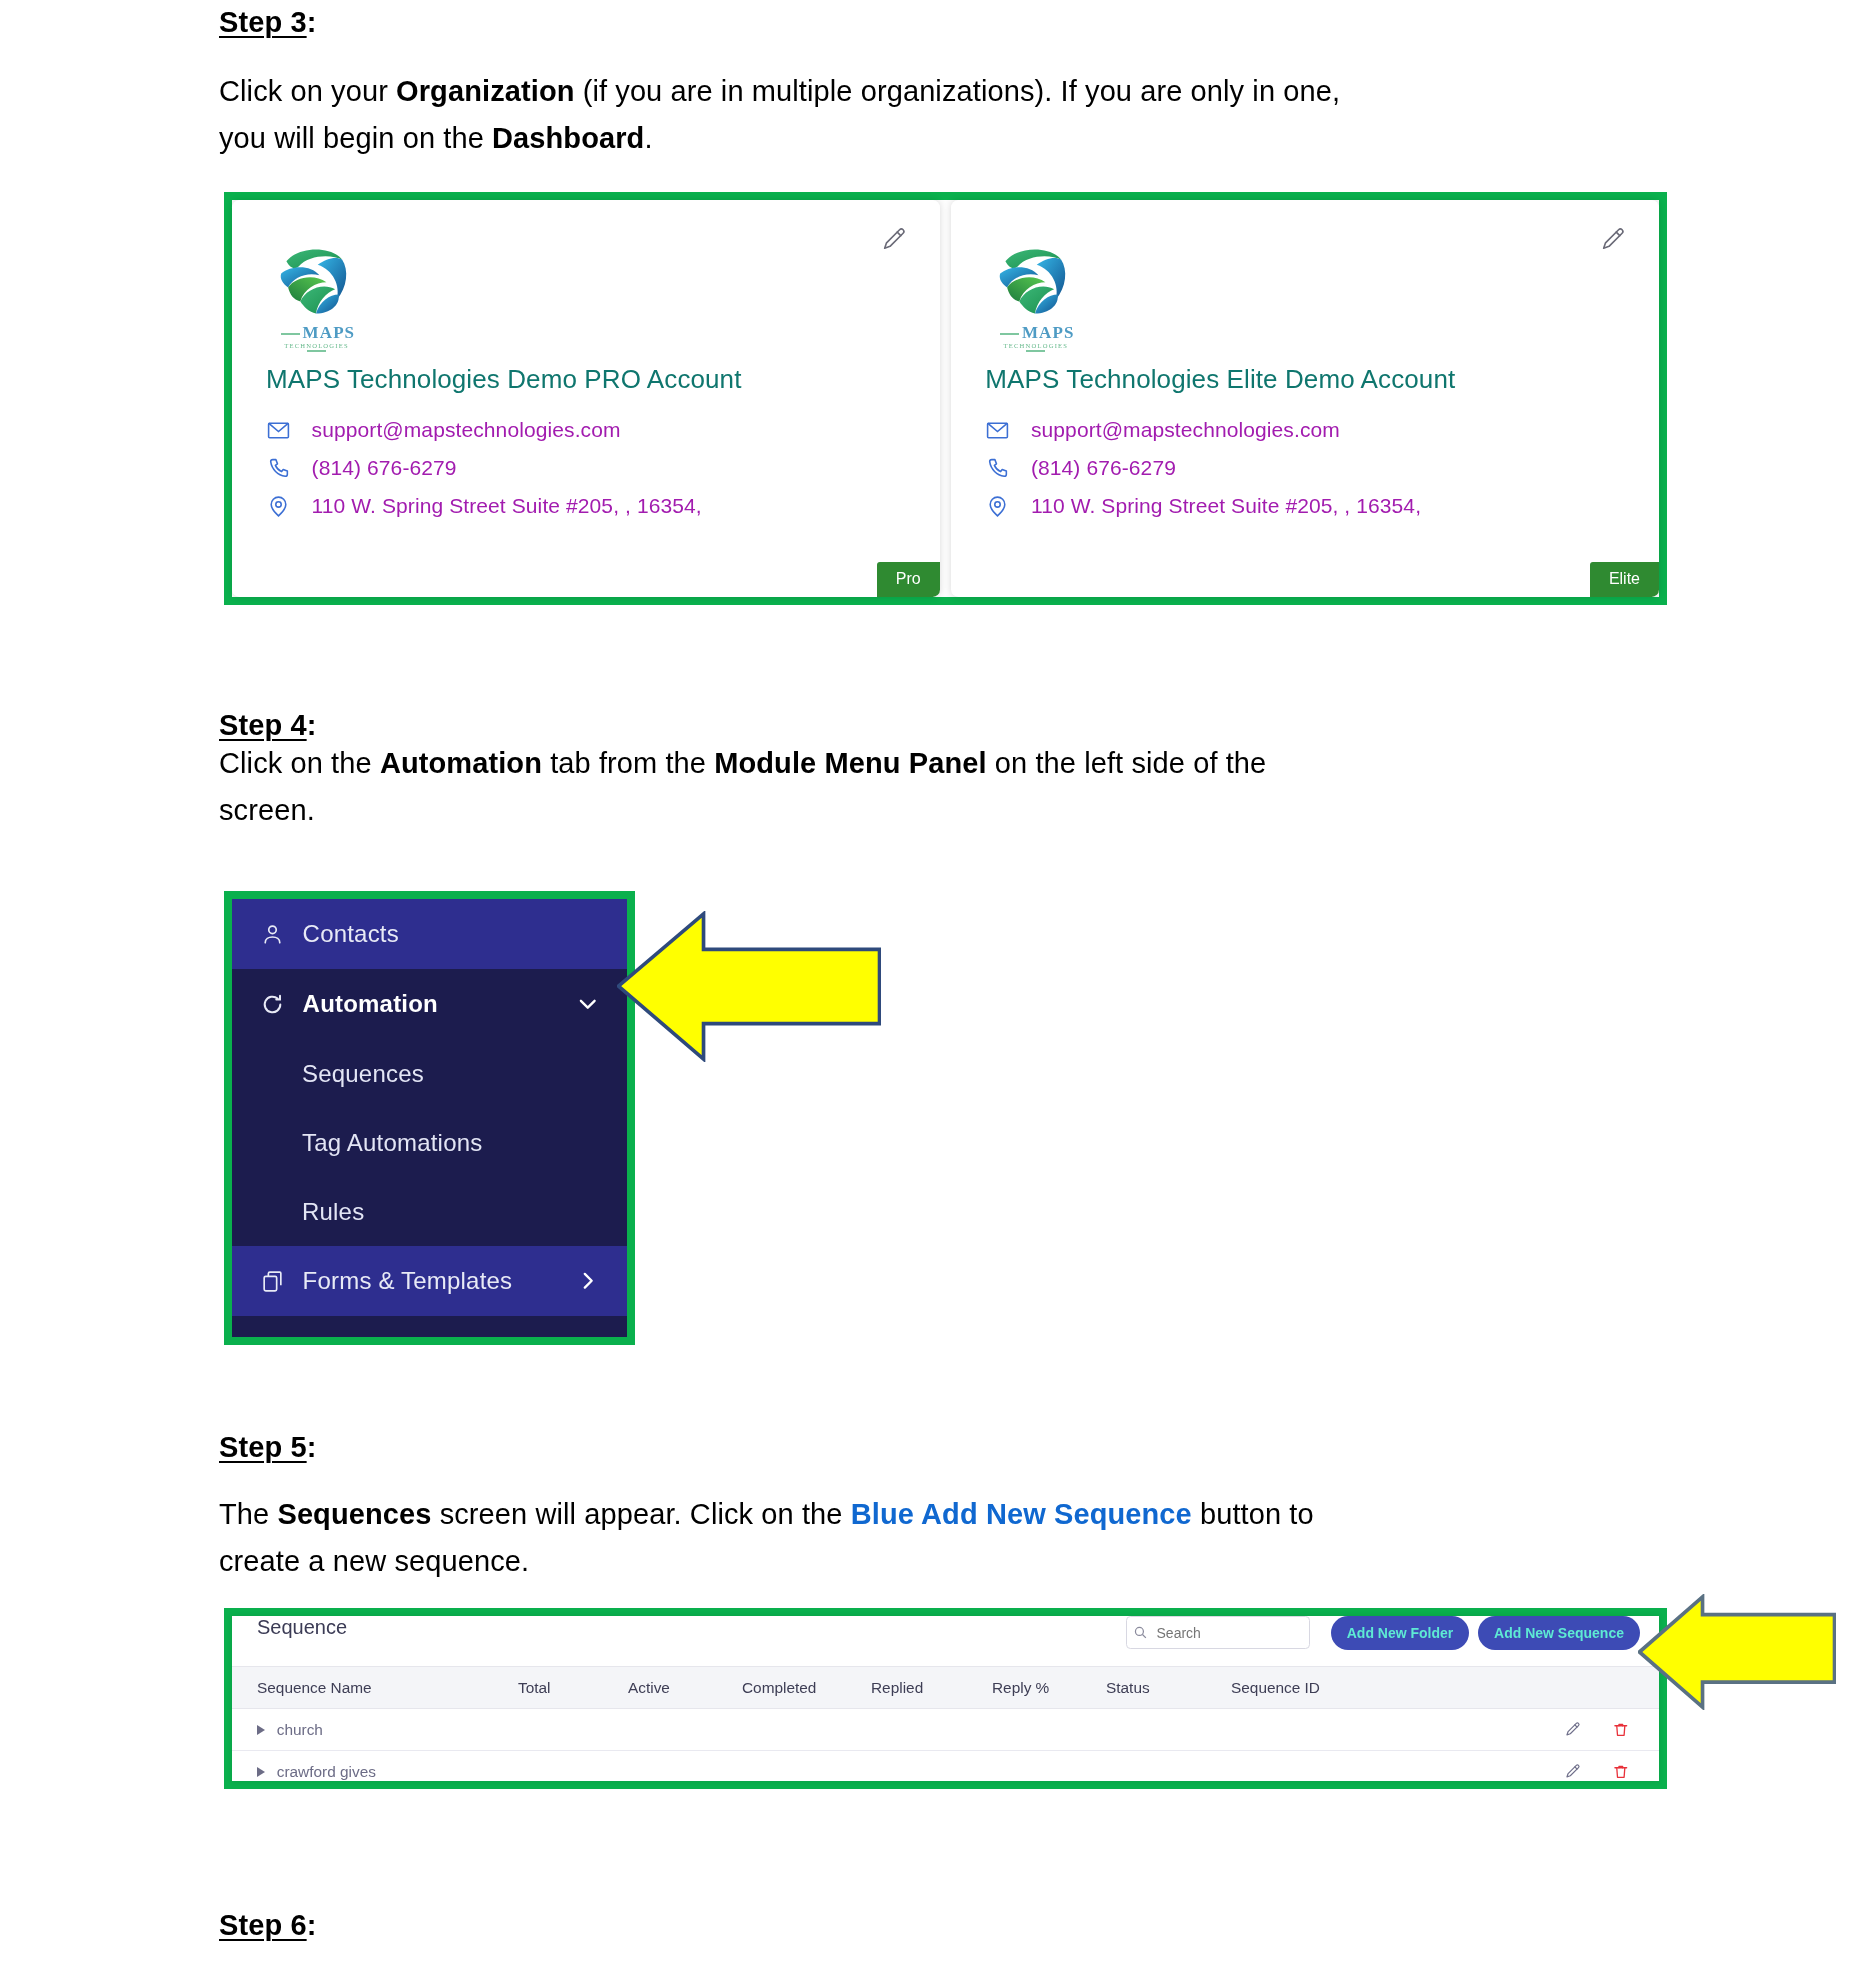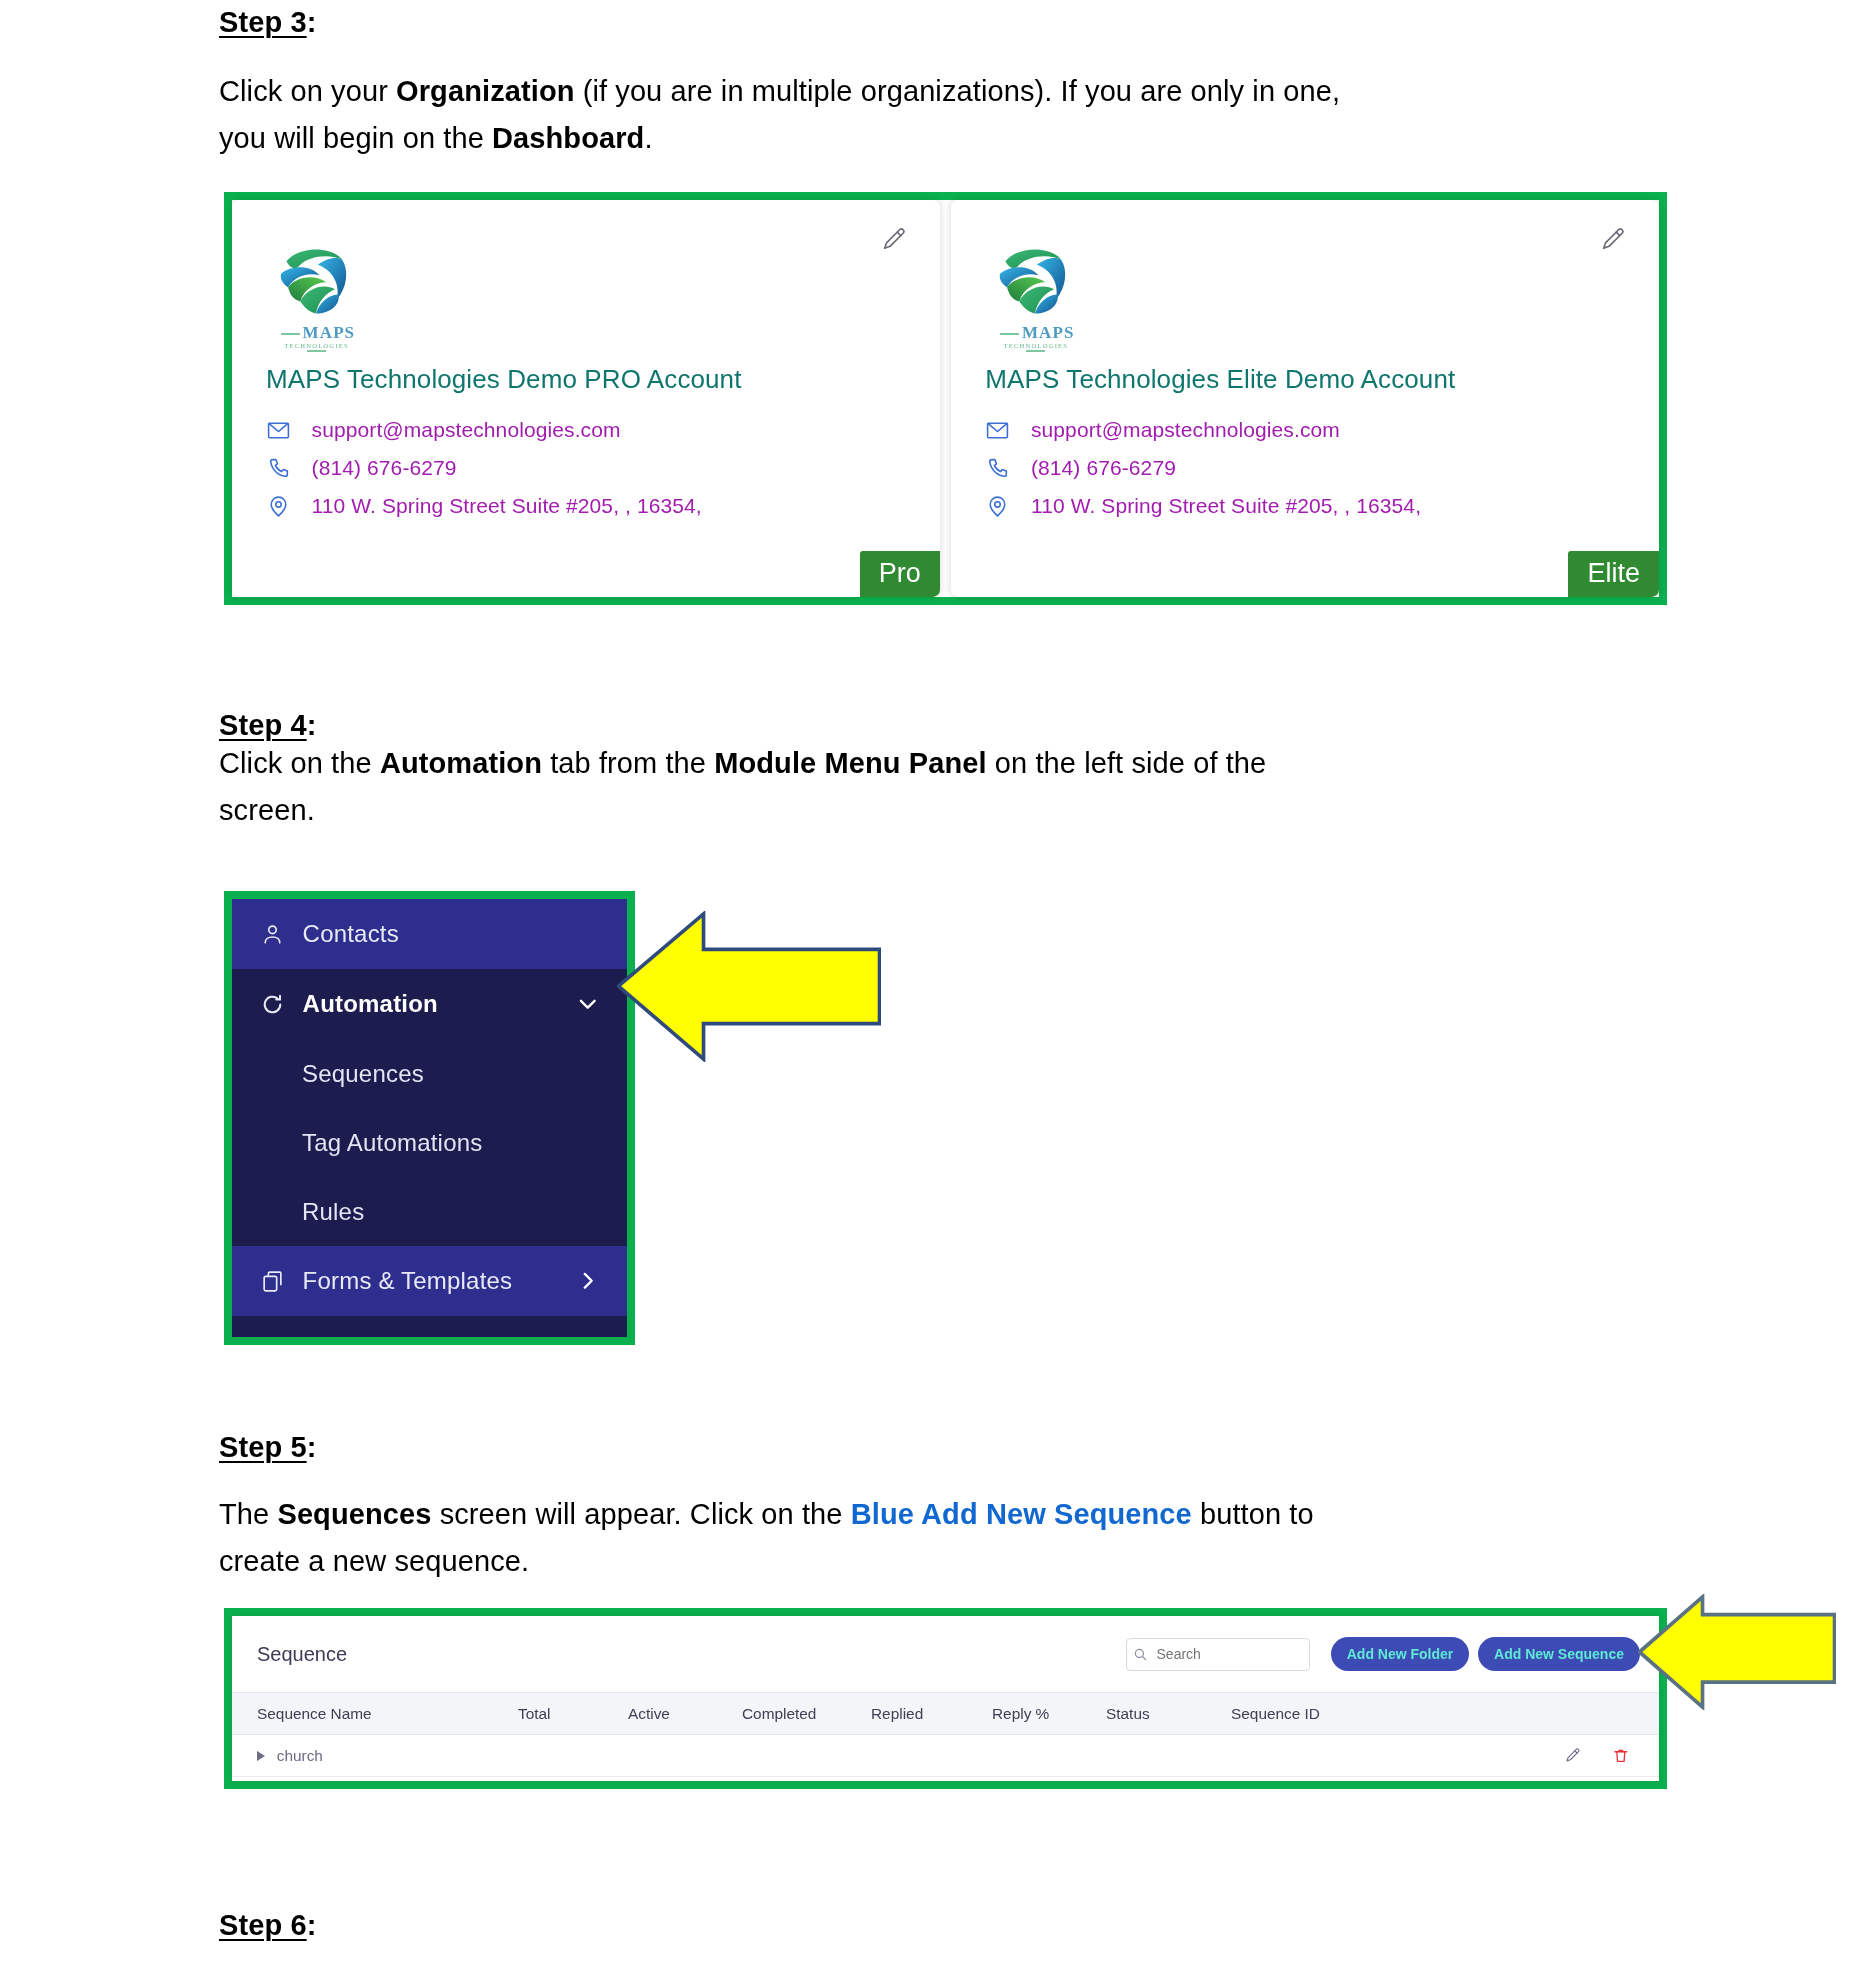--- a/index.html
+++ b/index.html
@@ -143,21 +143,21 @@
     display:flex; align-items:center; justify-content:center;
   }
   .org-line .ico svg { width: 100%; height: 100%; display:block; }
 
   .plan-badge {
     position: absolute;
     right: 0;
     bottom: 0;
     background: #2f8a31;
     color: #ffffff;
-    font-size: 27px;
+    font-size: 16px;
     padding: 8.8px 19px 10.3px 19px;
     border-radius: 2.9px 0 0 0;
     line-height: 1;
   }
 
   
   #menu-frame { left: 224px; top: 891px; width: 411px; height: 454px; }
   .menu-panel {
     position: absolute;
     inset: 0;
@@ -206,23 +206,23 @@
   
   #seq-frame { left: 224px; top: 1608px; width: 1443px; height: 181px; }
   .seq-panel {
     position: absolute;
     inset: 0;
     background: #ffffff;
     overflow: hidden;
     box-shadow: 0 0 5.9px rgba(0,0,0,.10);
   }
   .seq-topbar {
-    height: 77px;
-    display: flex;
-    align-items: center;
+    height: 51px;
+    display: flex;
+    align-items: flex-start;
     padding: 0 19px 0 25px;
     border-bottom: 0.7px solid #e6e6ec;
     box-sizing: border-box;
   }
   .seq-title {
     font-size: 20px;
     color: #3b3b55;
     flex: 1 1 auto;
   }
   .seq-search {

